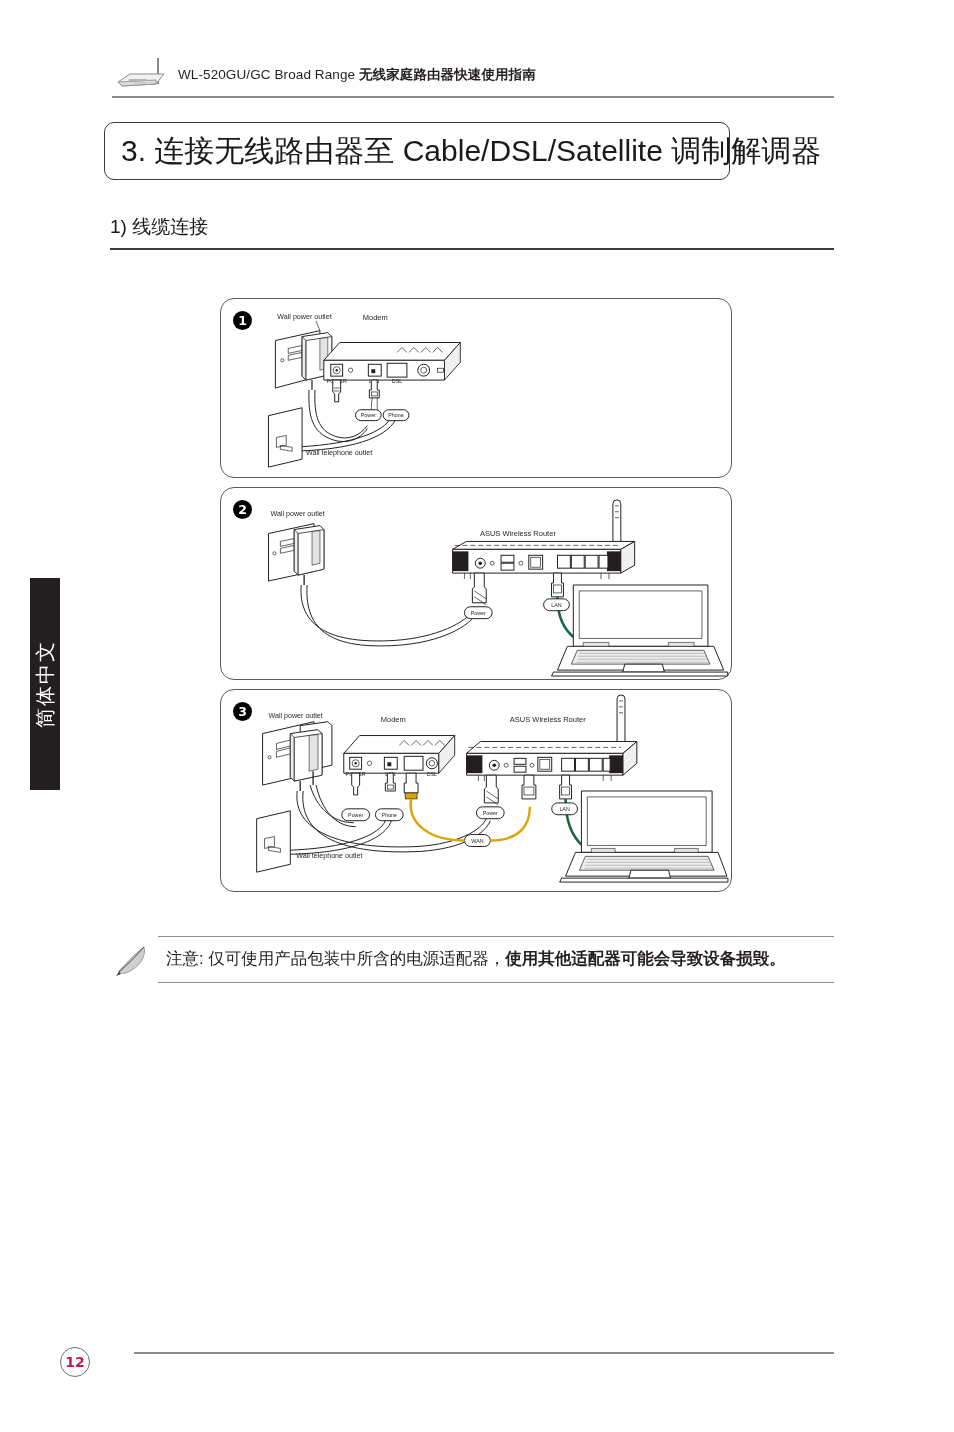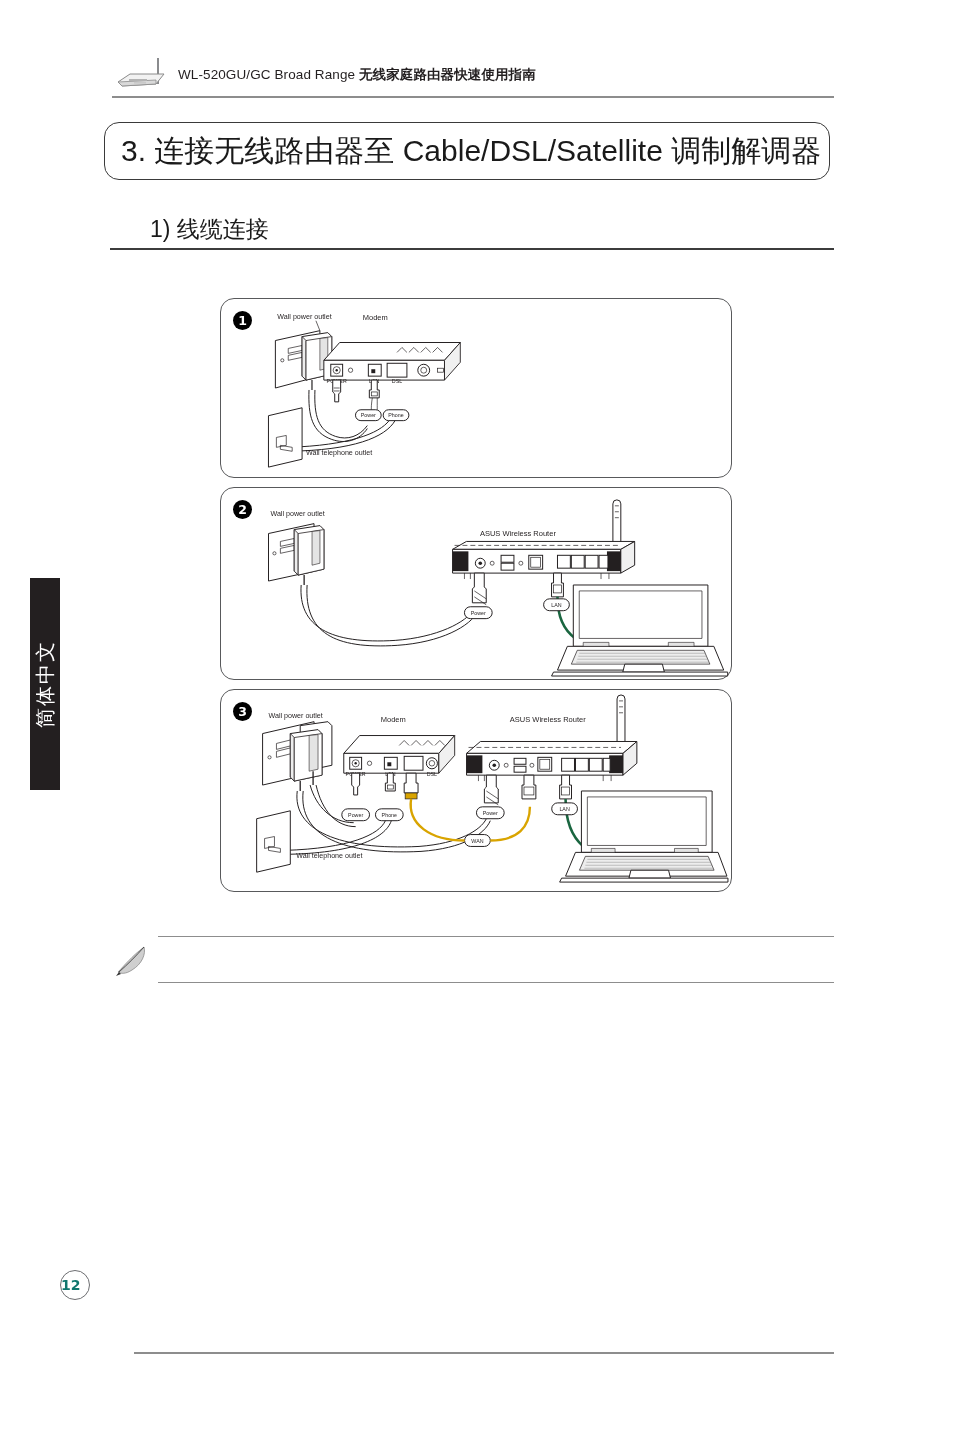--- a/index.html
+++ b/index.html
@@ -52,46 +52,45 @@
     width: 722px;
     height: 2px;
     background: #8d8d8d;
   }
 
   
   #section-banner {
     position: absolute;
     left: 104px;
     top: 122px;
-    width: 726px;
+    width: 626px;
     height: 58px;
     border: 1.4px solid #3a3a3a;
-    border-radius: 15px;
+    border-radius: 10px;
     box-sizing: border-box;
     text-decoration: underline;
   }
   #section-banner-text {
     position: absolute;
     left: 16px;
     top: 9px;
     font-size: 30px;
     line-height: 38px;
     color: #1a1a1a;
     white-space: nowrap;
   }
 
   
   #subheading {
     position: absolute;
     left: 110px;
     top: 214px;
-    font-size: 23px;
+    font-size: 19px;
     color: #1a1a1a;
     white-space: nowrap;
-    margin-left: 40px;
   }
   #subheading-rule {
     position: absolute;
     left: 110px;
     top: 248px;
     width: 724px;
     height: 1.6px;
     background: #3c3c3c;
   }
 
@@ -200,31 +199,31 @@
     position: absolute;
     left: 134px;
     top: 1352px;
     width: 700px;
     height: 2px;
     background: #8d8d8d;
   }
   #page-number {
     position: absolute;
     left: 60px;
-    top: 1270px;
+    top: 1347px;
     width: 30px;
     height: 30px;
     border: 1.2px solid #6d6e71;
     border-radius: 50%;
     box-sizing: border-box;
-    text-align: left;
+    text-align: center;
     line-height: 28px;
     font-size: 14px;
     font-weight: bold;
-    color: #0f766e;
+    color: #be185d;
     font-family: "DejaVu Sans", sans-serif;
   }
 
   
   .dlabel {
     font-family: "Liberation Sans", sans-serif;
     font-size: 7.2px;
     fill: #231f20;
   }
   .dlabel-m {
@@ -535,20 +534,23 @@
   </svg>
 </div>
 
 <div id="note-block">
   <div id="note-rule-top"></div>
   <svg id="note-icon" viewBox="0 0 40 36">
     <path d="M4 30 C 10 24, 18 14, 30 5 C 32 12, 28 22, 18 28 C 12 32, 7 32, 4 30 Z" fill="#cfcfcf" stroke="#8a8a8a" stroke-width="0.8"></path>
     <path d="M30 5 C 22 14, 14 22, 5 30" fill="none" stroke="#4a4a4a" stroke-width="1"></path>
     <path d="M5 30 L2 34 L7 32 Z" fill="#333333"></path>
   </svg>
+  <div id="note-text">
+    <span>注意: 仅可使用产品包装中所含的电源适配器，</span><span class="b">使用其他适配器可能会导致设备损毁。</span>
+  </div>
   <div id="note-rule-bottom"></div>
 </div>
 
 <div id="side-tab">
   <div id="side-tab-label">简体中文</div>
 </div>
 
 <div id="footer-rule"></div>
 <div id="page-number">12</div>
 

